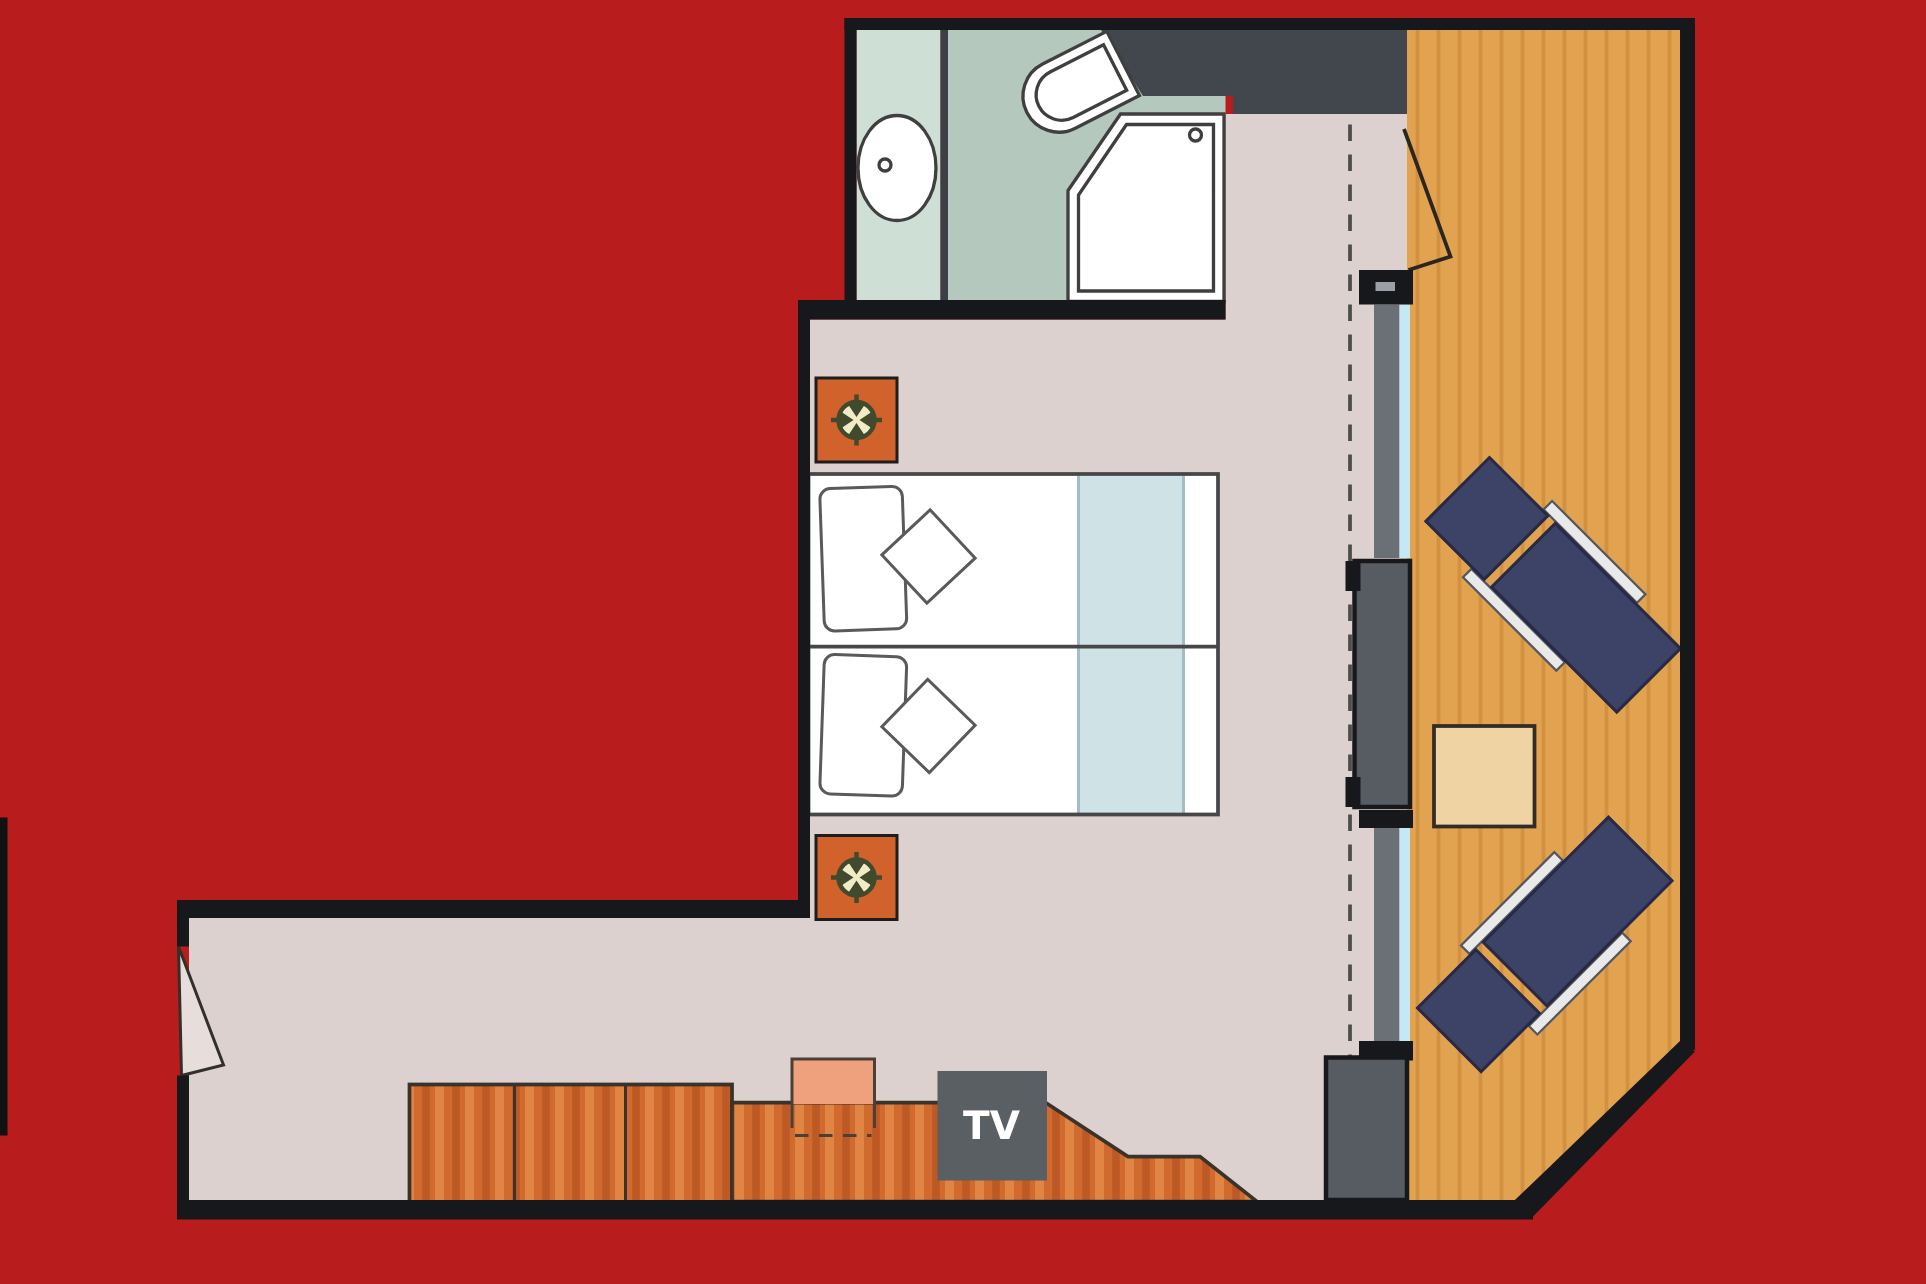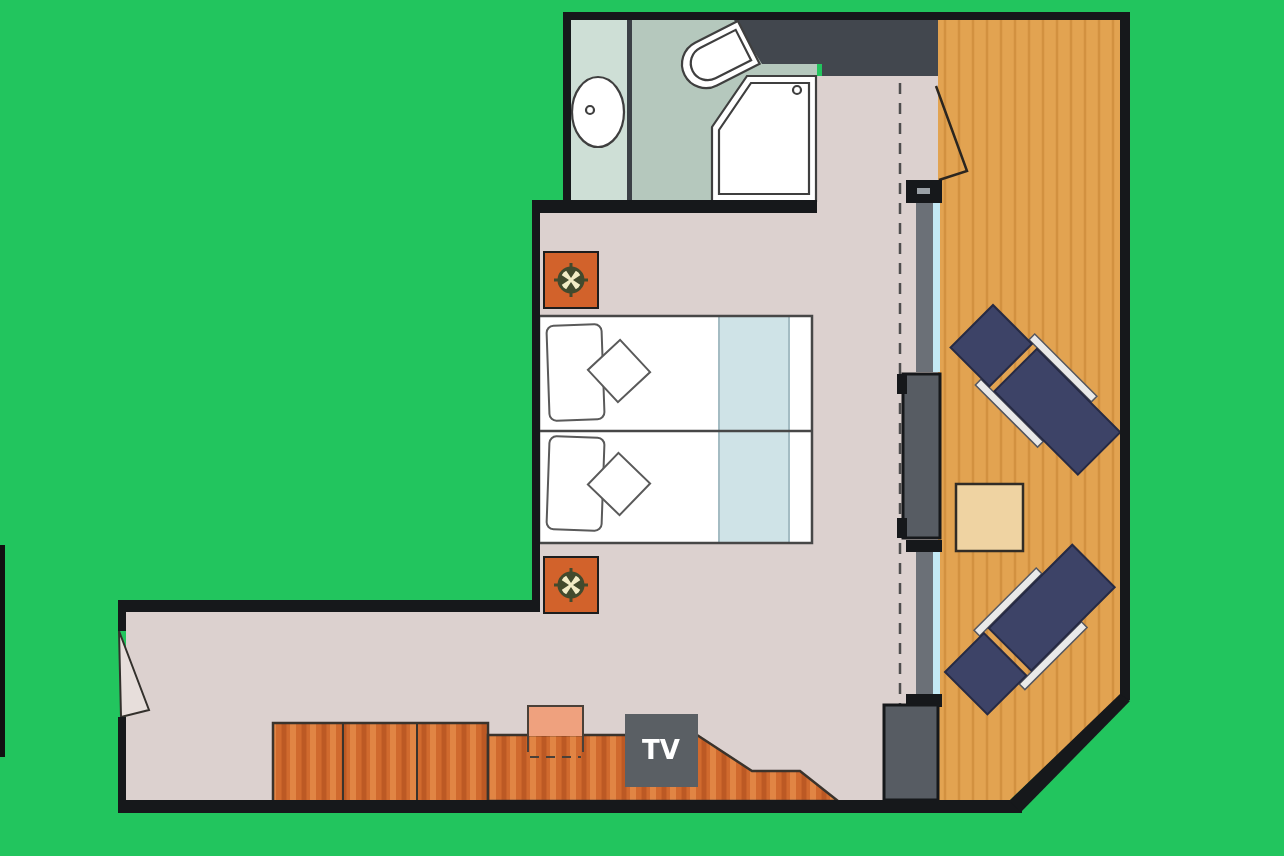--- a/index.html
+++ b/index.html
@@ -1,16 +1,16 @@
 <!DOCTYPE html>
 <html style="--wall: #16181b; --floor: #dcd1cf; --mint: #cedfd6; --sage: #b5c8bd; --bathDivider: #3b4046; --darkWall: #42474e; --doorGray: #575c63; --frameGray: #6b7077; --glass: #c4e9f4; --wood: #e2a351; --woodGrain: #d29140; --cab: #d06a2e; --cabDark: #b5521f; --cabLight: #e58c4a; --navy: #3d4367; --navyEdge: #262a44; --rail: #e9e9e9; --table: #efd3a2; --nightstand: #d2622b; --iconCream: #f2ecc6; --iconDark: #424a2d; --tvBox: #5a5f64; --tvText: #ffffff; --runner: #cfe3e7; --stool: #efa17e; --outline: #3f3f3f; --capLabel: #9aa0a6;"><head>
 <meta charset="utf-8">
 <style>
   html,body{margin:0;padding:0;background:#fff;}
-  .stage{position:relative;width:1284px;height:856px;background:#22c55e;overflow:hidden;
+  .stage{position:relative;width:1284px;height:856px;background:#b91c1c;overflow:hidden;
          font-family:"DejaVu Sans",sans-serif;}
   
   .wall{fill:var(--wall)}
   .floor{fill:var(--floor)}
   .mint{fill:var(--mint)}
   .sage{fill:var(--sage)}
   .divider{fill:var(--bathDivider)}
   .darkwall{fill:var(--darkWall)}
   .gray-el{fill:var(--doorGray);stroke:var(--wall);stroke-width:3}
   .frame{fill:var(--frameGray)}

